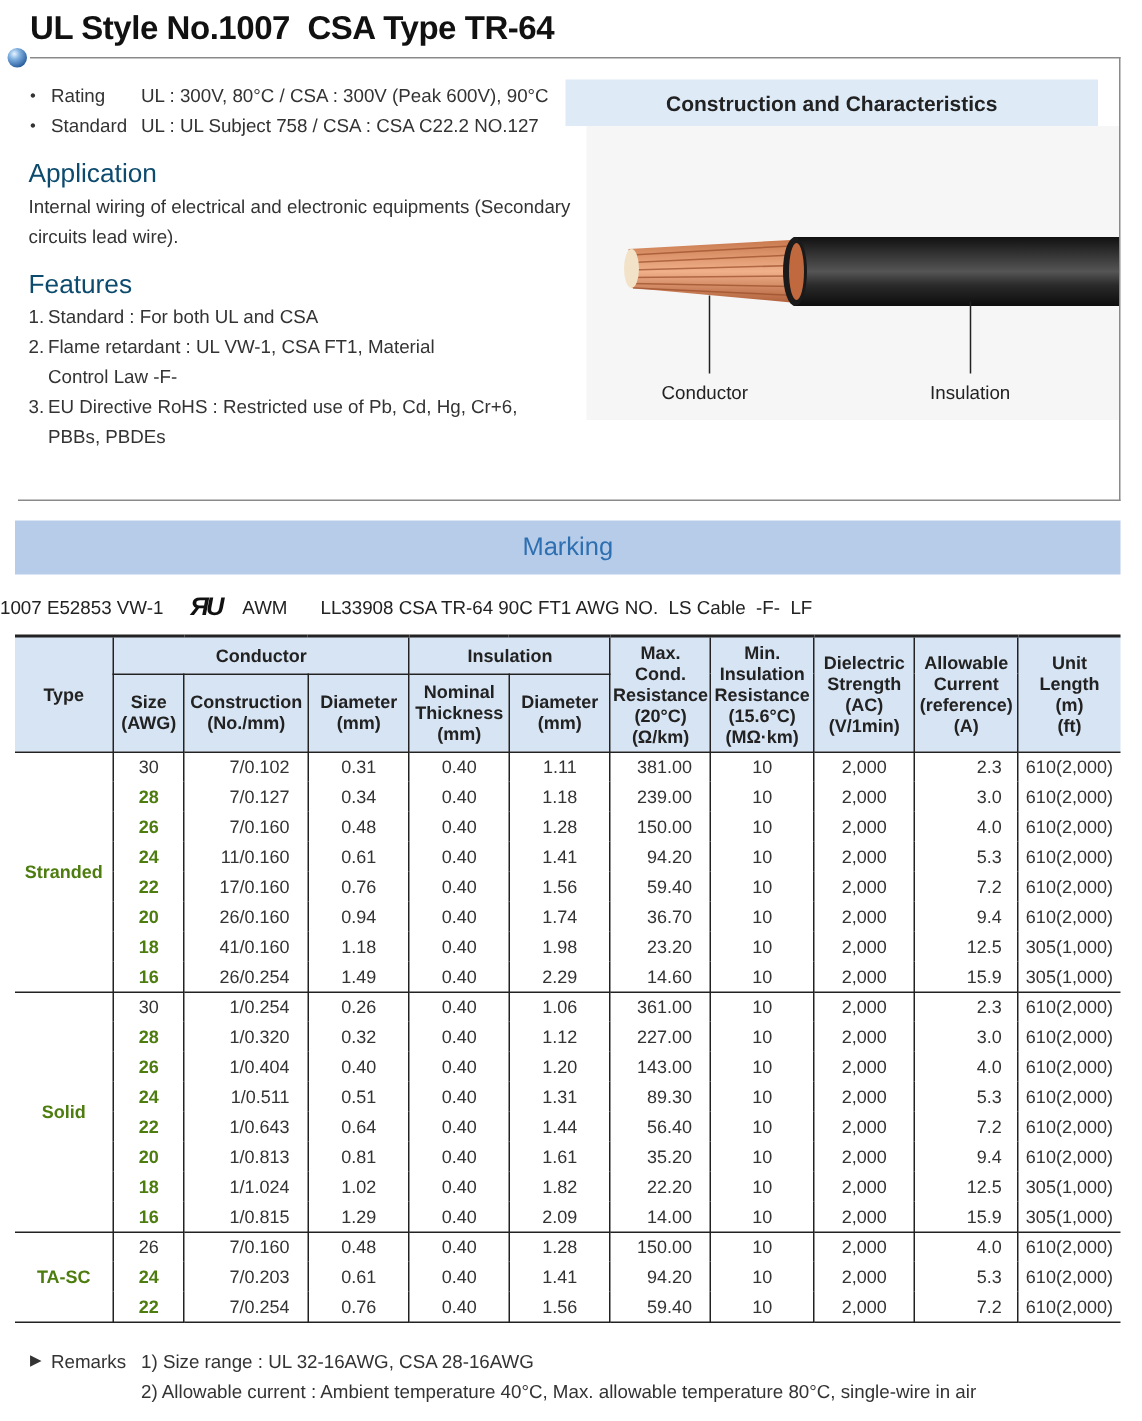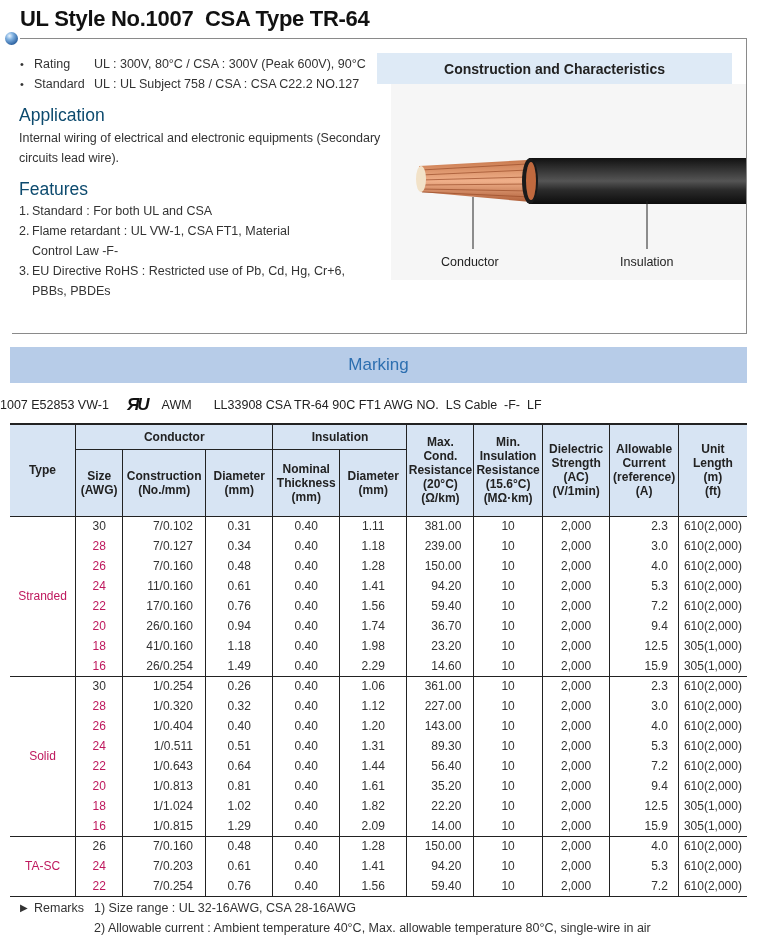--- a/index.html
+++ b/index.html
@@ -68,27 +68,27 @@
     border-collapse: collapse; font-size: 12px; color: #333;
   }
   table.spec th {
     background: #d7e4f3; font-weight: bold; color: #222; font-size: 12px; line-height: 14px;
     border-left: 1px solid #222; border-right: 1px solid #222; border-bottom: 1px solid #222;
     text-align: center; vertical-align: middle; padding: 2px 1px;
   }
   table.spec thead tr:first-child th { border-top: 2px solid #222; height: 25px; }
   table.spec thead tr:first-child th:first-child { border-left: none; }
   table.spec thead tr:first-child th:last-child { border-right: none; }
-  table.spec thead tr:nth-child(2) th { height: 67px; }
+  table.spec thead tr:nth-child(2) th { height: 52px; }
   table.spec thead tr:nth-child(2) th:last-child { border-right: none; }
   table.spec td {
     height: 20px; text-align: center; border-left: 1px solid #222; border-right: 1px solid #222;
     padding: 0 4px; white-space: nowrap;
   }
-  table.spec td:first-child { border-left: none; font-weight: normal; color: #be185d; }
+  table.spec td:first-child { border-left: none; font-weight: bold; color: #4d7c0f; }
   table.spec td:last-child { border-right: none; }
   table.spec tbody tr.grp-end td { border-bottom: 1.5px solid #222; }
   table.spec td.r { text-align: right; }
   table.spec td.first-type { border-bottom: 1.5px solid #222; }
 
   .remarks { position: absolute; left: 20px; top: 898px; font-size: 12.5px; color: #333; line-height: 20px; }
   .remarks .row { display: flex; }
   .remarks .arrow { width: 14px; font-size: 10px; }
   .remarks .rl { width: 60px; }
 </style>

